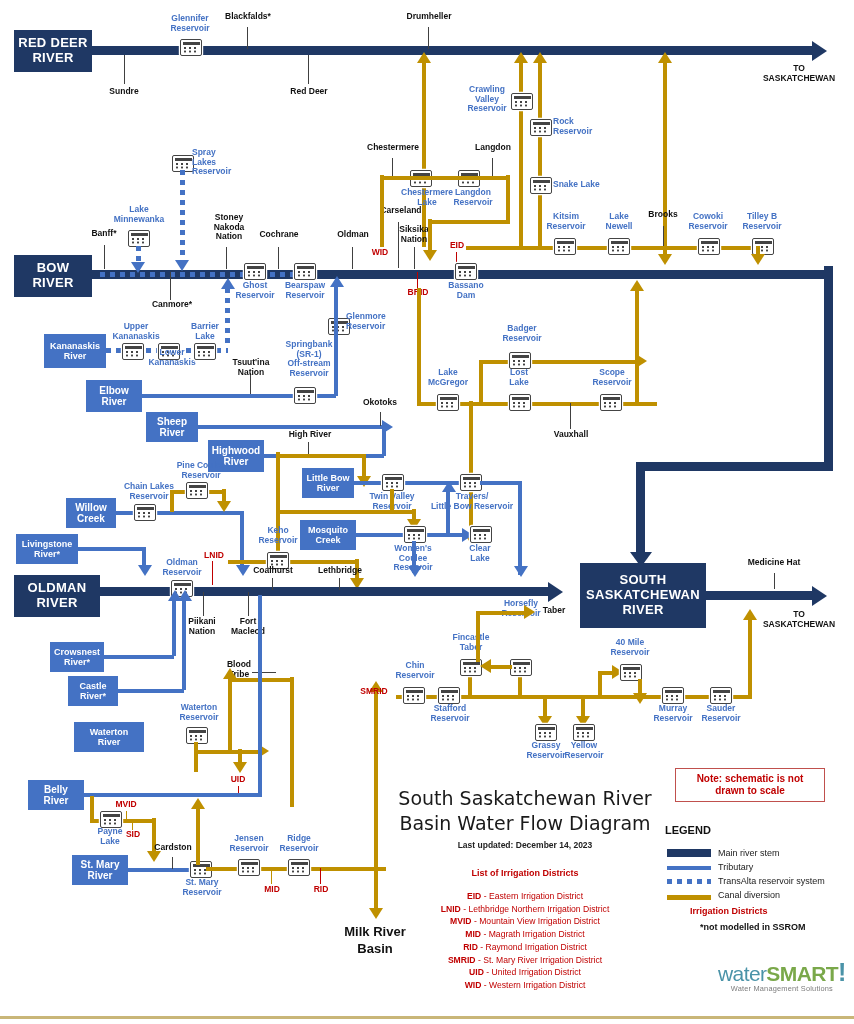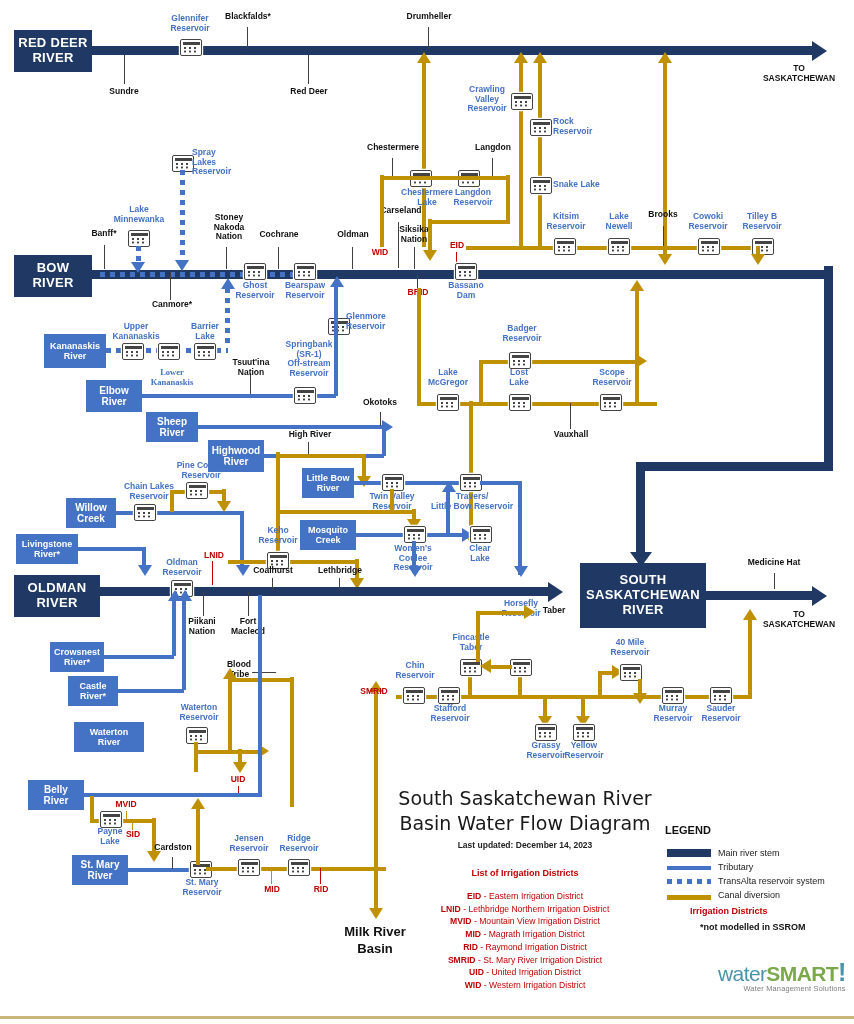--- a/index.html
+++ b/index.html
@@ -67,21 +67,21 @@
   .bigtitle{position:absolute;text-align:center;color:#1a1a1a;font-size:19px;line-height:1.3;
             font-family:"DejaVu Sans",sans-serif;}
   .subtitle{position:absolute;text-align:center;color:#222;font-size:8.5px;font-weight:bold;}
   .idlist-t{position:absolute;text-align:center;color:#C00000;font-weight:bold;font-size:9px;}
   .idlist{position:absolute;text-align:center;color:#C00000;font-size:8.6px;line-height:1.48;width:330px;}
   .idlist b{font-weight:bold;}
   .legend-t{position:absolute;font-weight:bold;font-size:11px;color:#111;}
   .lg-row{position:absolute;font-size:9px;color:#222;}
   .sw{position:absolute;}
   .milk{position:absolute;text-align:center;font-weight:bold;font-size:13px;color:#111;line-height:1.3;}
-  .logo{position:absolute;text-align:right;}
+  .logo{position:absolute;text-align:center;}
   .logo .l1{font-size:21px;letter-spacing:-.6px;}
   .logo .w{color:#4A93A8;}
   .logo .s{color:#7AA84A;font-weight:bold;}
   .logo .bang{color:#4A93A8;font-size:25px;font-weight:bold;}
   .logo .l2{font-size:7.4px;color:#7b7b7b;letter-spacing:.2px;margin-top:-3px;}
   .botline{position:absolute;height:3px;background:#C9B678;}
 </style>
 </head>
 <body>
 
@@ -270,21 +270,21 @@
 
   <div class="tribbox" style="left:44px;top:334px;width:62px;height:34px;font-size:9px;">
     <span style="white-space:pre-line;">Kananaskis
 River</span>
   </div>
   <div class="doth" style="left:106px;top:348px;width:122px;"></div>
   <div class="res" style="left:122px;top:343px;"></div>
   <div class="lbl lbl-res" style="left:106px;top:322px;width:60px;white-space:pre-line;">Upper
 Kananaskis</div>
   <div class="res" style="left:158px;top:343px;"></div>
-  <div class="lbl lbl-res" style="left:142px;top:368px;width:60px;white-space:pre-line;font-family:Liberation Serif, serif;">Lower
+  <div class="lbl lbl-res" style="left:142px;top:348px;width:60px;white-space:pre-line;">Lower
 Kananaskis</div>
   <div class="res" style="left:194px;top:343px;"></div>
   <div class="lbl lbl-res" style="left:180px;top:322px;width:50px;white-space:pre-line;">Barrier
 Lake</div>
   <div class="dotv" style="left:225px;top:288px;height:60px;"></div>
   <div class="ar ar-u-t" style="left:220.5px;top:278px;"></div>
 
   <div class="kv" style="left:250px;top:373px;height:22px;"></div>
   <div class="lbl lbl-city" style="left:224px;top:358px;width:54px;white-space:pre-line;">Tsuut'ina
 Nation</div>
@@ -581,20 +581,23 @@
   <div class="lbl lbl-city" style="left:736px;top:558px;width:76px;">Medicine Hat</div>
   <div class="lbl lbl-city" style="left:744px;top:610px;width:110px;white-space:pre-line;">TO
 SASKATCHEWAN</div>
 
   <div class="bigtitle" style="left:375px;top:786px;width:300px;">
     <div>South Saskatchewan River</div>
     <div>Basin Water Flow Diagram</div>
   </div>
   <div class="subtitle" style="left:395px;top:840px;width:260px;">Last updated: December 14, 2023</div>
 
+  <div class="note" style="left:675px;top:768px;width:150px;height:34px;">
+    <span>Note: schematic is not drawn to scale</span>
+  </div>
 
   <div class="idlist-t" style="left:360px;top:868px;width:330px;">List of Irrigation Districts</div>
   <div class="idlist" style="left:360px;top:890px;">
       <div><b>EID</b> - Eastern Irrigation District</div>
       <div><b>LNID</b> - Lethbridge Northern Irrigation District</div>
       <div><b>MVID</b> - Mountain View Irrigation District</div>
       <div><b>MID</b> - Magrath Irrigation District</div>
       <div><b>RID</b> - Raymond Irrigation District</div>
       <div><b>SMRID</b> - St. Mary River Irrigation District</div>
       <div><b>UID</b> - United Irrigation District</div>

